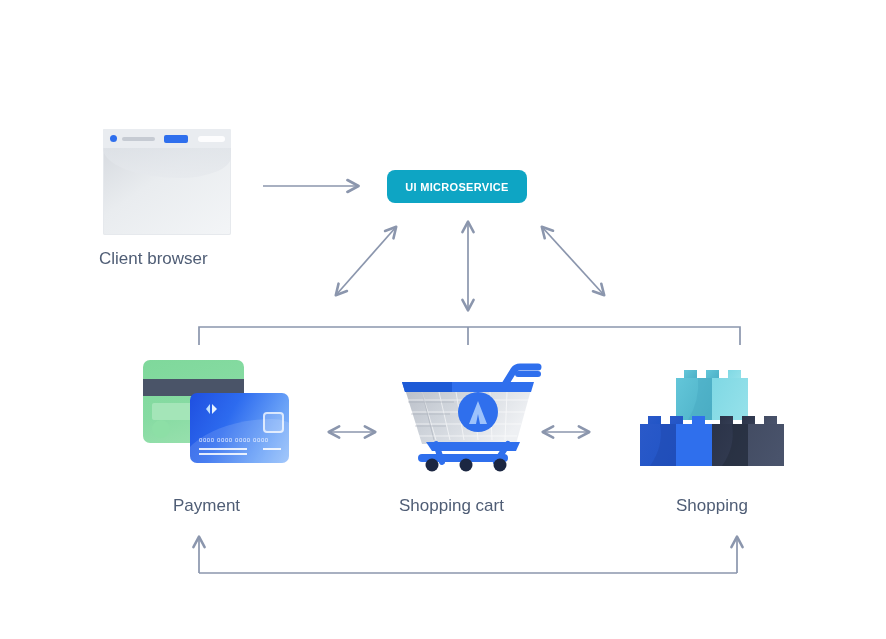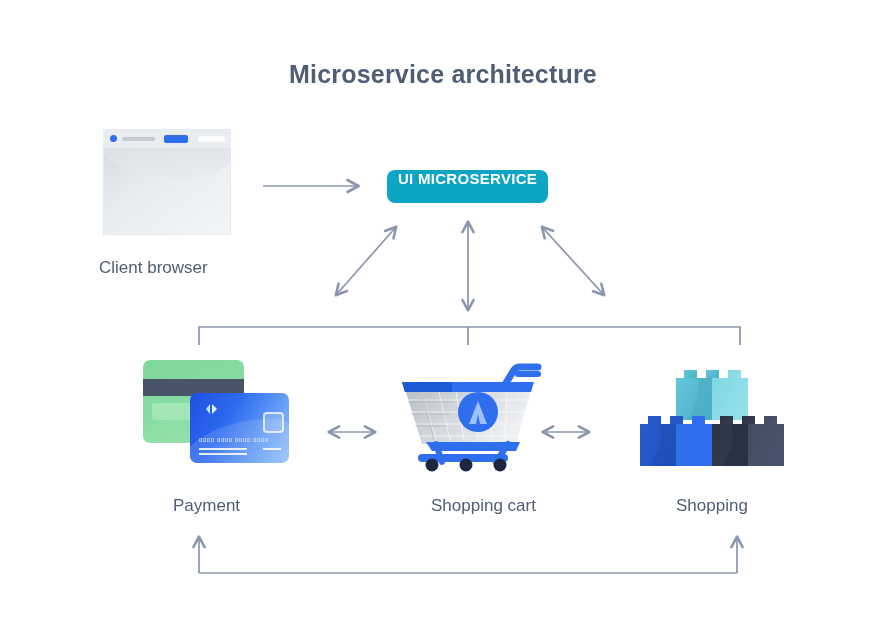--- a/index.html
+++ b/index.html
@@ -19,23 +19,23 @@
   .bdot{position:absolute;left:7px;top:6px;width:7px;height:7px;border-radius:50%;background:#2f6fed;}
   .bpill1{position:absolute;left:19px;top:8px;width:33px;height:4px;border-radius:2px;background:#c6cbd3;}
   .bpill2{position:absolute;left:61px;top:6px;width:24px;height:8px;border-radius:2px;background:#2f6fed;}
   .bpill3{position:absolute;left:95px;top:7px;width:27px;height:6px;border-radius:3px;background:#fdfdfe;}
   .bwave{position:absolute;left:0;top:19px;width:128px;height:30px;
     background:linear-gradient(180deg,#dfe3e8 0%,#e6e9ed 100%);
     border-bottom-left-radius:60% 100%;border-bottom-right-radius:40% 70%;opacity:.75;}
   .caption{position:absolute;font-size:17px;color:#4f5d75;white-space:nowrap;}
 
   
-  .badge{position:absolute;left:387px;top:170px;width:161px;height:33px;border-radius:8px;
-    background:#0ea5c4;display:flex;justify-content:center;
-    color:#fff;font-size:15px;font-weight:bold;letter-spacing:.3px;}
+  .badge{position:absolute;left:387px;top:170px;width:140px;height:33px;border-radius:8px;
+    background:#0ea5c4;display:flex;align-items:center;justify-content:center;
+    color:#fff;font-size:11px;font-weight:bold;letter-spacing:.3px;}
 
   svg.lines{position:absolute;left:0;top:0;width:886px;height:639px;pointer-events:none;}
 
   
   .payment{position:absolute;left:143px;top:360px;width:146px;height:108px;}
   .card-green{position:absolute;left:0;top:0;width:101px;height:83px;border-radius:7px;
     background:linear-gradient(160deg,#7fd89b 0%,#86dba2 50%,#9fe2b2 100%);}
   .cg-stripe{position:absolute;left:0;top:19px;width:101px;height:17px;background:#4a5468;}
   .cg-box{position:absolute;left:9px;top:43px;width:50px;height:17px;border-radius:2px;background:#a4e5b8;}
   .cg-circ{position:absolute;left:9px;top:60px;width:18px;height:18px;border-radius:50%;background:#8ddfa6;}
@@ -56,32 +56,31 @@
   .cart{position:absolute;left:392px;top:362px;width:152px;height:110px;}
 
   
   .inventory{position:absolute;left:640px;top:366px;width:158px;height:104px;}
 </style>
 </head>
 <body>
 
 <div id="stage">
 
-  <div class="title">Microservice architecture</div>
 
   <div class="browser">
     <div class="browser-bar">
       <div class="bdot"></div>
       <div class="bpill1"></div>
       <div class="bpill2"></div>
       <div class="bpill3"></div>
     </div>
     <div class="bwave"></div>
   </div>
-  <div class="caption" style="left:99px;top:249px;margin-top:9px;">Client browser</div>
+  <div class="caption" style="left:99px;top:249px;">Client browser</div>
 
   <div class="badge">
     <span>UI MICROSERVICE</span>
   </div>
 
   <svg class="lines" viewBox="0 0 886 639">
     <defs>
       <marker id="ah" markerWidth="9" markerHeight="9" refX="7.2" refY="4.5" orient="auto">
         <path d="M1,1 L7.5,4.5 L1,8" fill="none" stroke="#8b96ad" stroke-width="1.6" stroke-linecap="round" stroke-linejoin="round"></path>
       </marker>
@@ -198,21 +197,21 @@
       <rect x="26" y="92" width="90" height="8" rx="4" fill="#2f6fed"></rect>
 
       <circle cx="40" cy="103" r="6.5" fill="#1c2742"></circle>
       <circle cx="74" cy="103" r="6.5" fill="#1c2742"></circle>
       <circle cx="108" cy="103" r="6.5" fill="#1c2742"></circle>
 
       <circle cx="86" cy="50" r="20" fill="#2f6fed"></circle>
       <path d="M86,39 L95,62 L88,62 L86,52 L84,62 L77,62 Z" fill="#9dc2fb"></path>
     </svg>
   </div>
-  <div class="caption" style="left:399px;top:496px;margin-left:32px;">Shopping cart</div>
+  <div class="caption" style="left:399px;top:496px;">Shopping cart</div>
 
   <div class="inventory">
     <svg viewBox="0 0 158 104" width="158" height="104">
       <defs>
         <linearGradient id="tealG" x1="0" y1="0" x2="1" y2="0.6">
           <stop offset="0%" stop-color="#63c6d9"></stop>
             <stop offset="100%" stop-color="#4fb3c9"></stop>
         </linearGradient>
         <linearGradient id="tealG2" x1="0" y1="0" x2="1" y2="0.6">
           <stop offset="0%" stop-color="#7fd8e4"></stop>

